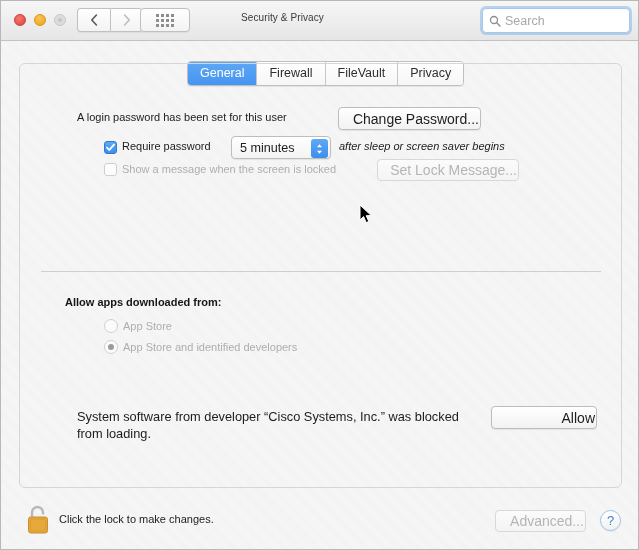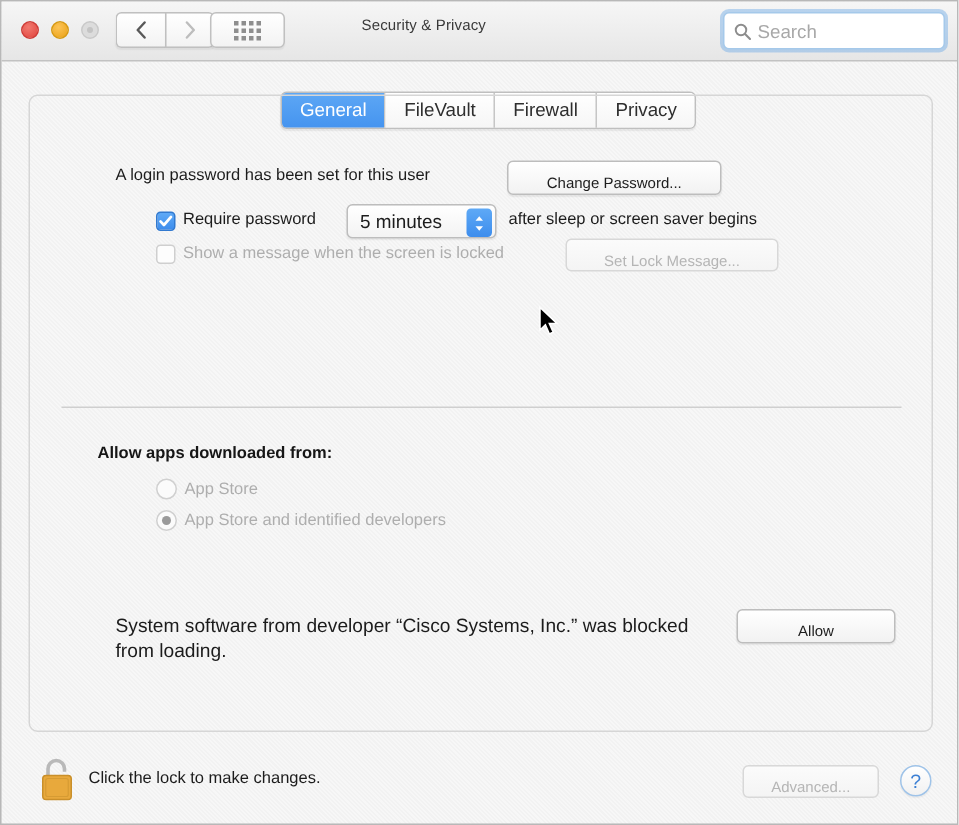--- a/index.html
+++ b/index.html
@@ -183,25 +183,25 @@
 
   
   .pushbtn {
     position: absolute;
     background: linear-gradient(#ffffff, #f2f2f2);
     border: 1px solid #bdbdbd;
     border-radius: 4px;
     box-shadow: 0 1px 1px rgba(0,0,0,0.07);
     box-sizing: border-box;
     font-family: "Liberation Sans", sans-serif;
-    font-size: 10px;
+    font-size: 14px;
     color: #1d1d1d;
-    text-align: center;
+    text-align: right;
     white-space: nowrap;
-    padding: 9px;
+    padding: 1px;
   }
   .pushbtn.disabled {
     color: #b5b5b5;
     background: linear-gradient(#fbfbfb, #f4f4f4);
     border-color: #d8d8d8;
     box-shadow: none;
   }
 
   #change-password-button { left: 337px; top: 106px; width: 143px; height: 23px; }
   #set-lock-message-button { left: 376px; top: 158px; width: 142px; height: 22px; }
@@ -252,21 +252,21 @@
   #sleep-delay-arrows {
     position: absolute;
     right: 2px; top: 2px;
     width: 17px; height: 19px;
     border-radius: 3px;
     background: linear-gradient(#5ea9f6, #3d8ded);
     display: flex;
     align-items: center;
     justify-content: center;
   }
-  #after-sleep-label { left: 338px; top: 139px; }
+  #after-sleep-label { left: 338px; top: 139px; font-style: italic; }
 
   
   #separator {
     position: absolute;
     left: 40px; top: 270px;
     width: 560px; height: 1px;
     background: #cfcfcf;
   }
 
   #allow-apps-label { left: 64px; top: 295px; font-weight: bold; color: #161616; }
@@ -374,22 +374,22 @@
       <svg id="search-icon" width="12" height="12" viewBox="0 0 12 12">
         <circle cx="5" cy="5" r="3.5" fill="none" stroke="#8d8d8d" stroke-width="1.3"></circle>
         <path d="M7.7 7.7 L11 11" stroke="#8d8d8d" stroke-width="1.4" stroke-linecap="round"></path>
       </svg>
       <input id="search-input" type="text" placeholder="Search" style="">
     </div>
   </div>
 
   <div id="tabbar">
     <div class="tab selected">General</div>
+    <div class="tab">Firewall</div>
     <div class="tab">FileVault</div>
-    <div class="tab">Firewall</div>
     <div class="tab">Privacy</div>
   </div>
 
   <div id="content-box"></div>
 
   <div class="lbl" id="row-login-label">A login password has been set for this user</div>
   <button class="pushbtn" id="change-password-button">Change Password...</button>
 
   <div class="checkbox on" id="require-password-checkbox">
     <svg class="checkmark" width="11" height="11" viewBox="0 0 11 11">

